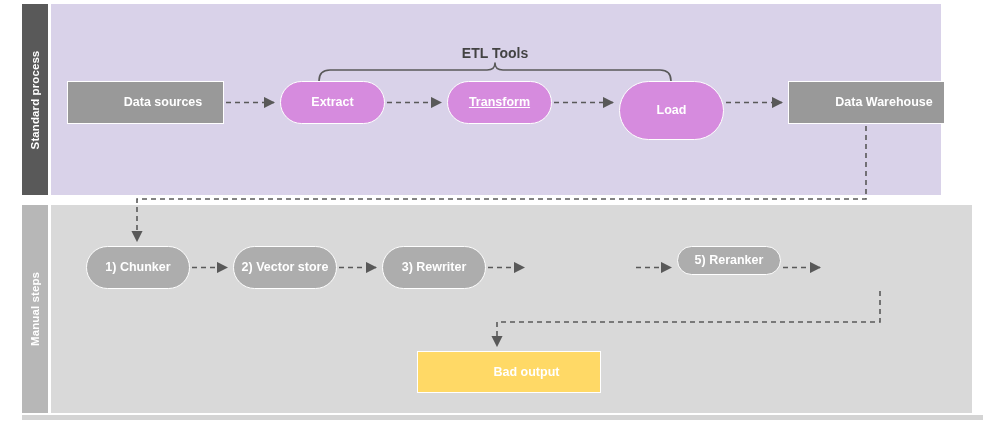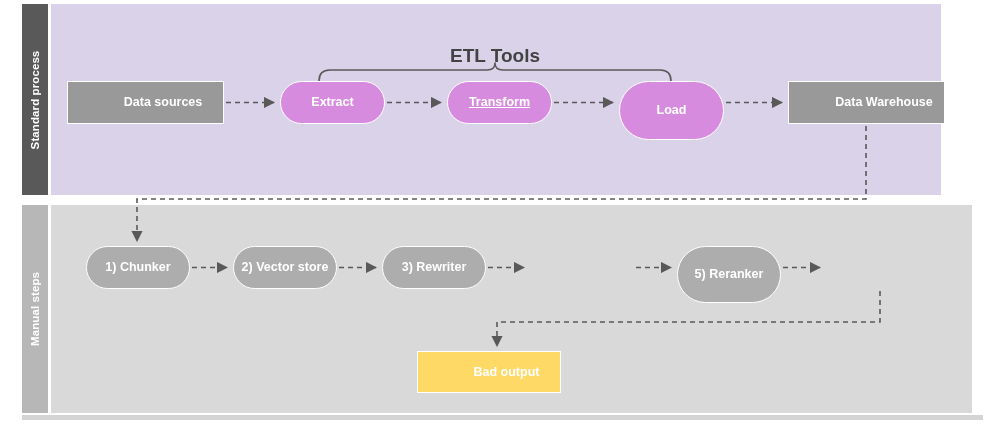--- a/index.html
+++ b/index.html
@@ -82,42 +82,42 @@
   #node-extract        { left: 280px; top: 81px;  width: 105px; height: 43px; }
   #node-transform      { left: 447px; top: 81px;  width: 105px; height: 43px; text-decoration: underline; }
   #node-load           { left: 619px; top: 81px;  width: 105px; height: 59px; }
   #node-data-warehouse { left: 788px; top: 81px;  width: 157px; height: 43px; text-align: center; }
 
   
   #node-chunker        { left: 86px;  top: 246px; width: 104px; height: 43px; }
   #node-vector-store   { left: 233px; top: 246px; width: 104px; height: 43px; }
   #node-rewriter       { left: 382px; top: 246px; width: 104px; height: 43px; }
   #node-retriever      { left: 530px; top: 246px; width: 104px; height: 43px; }
-  #node-reranker       { left: 677px; top: 246px; width: 104px; height: 57px; }
+  #node-reranker       { left: 677px; top: 246px; width: 104px; height: 29px; }
   #node-consolidator   { left: 826px; top: 246px; width: 108px; height: 43px; }
-  #node-bad-output     { left: 417px; top: 351px; width: 144px; height: 42px; }
+  #node-bad-output     { left: 417px; top: 351px; width: 184px; height: 42px; }
 
   
   #connectors {
     position: absolute;
     left: 0; top: 0;
     width: 1003px;
     height: 430px;
     pointer-events: none;
   }
 
   
   #etl-tools-label {
     position: absolute;
     left: 420px;
     top: 45px;
     width: 150px;
     text-align: center;
     color: #434343;
-    font-size: 19px;
+    font-size: 14px;
     font-weight: bold;
   }
 </style>
 </head>
 <body>
 
 <div id="canvas">
 
   <div class="lane-label" id="lane-standard-label">
     <span>Standard process</span>

